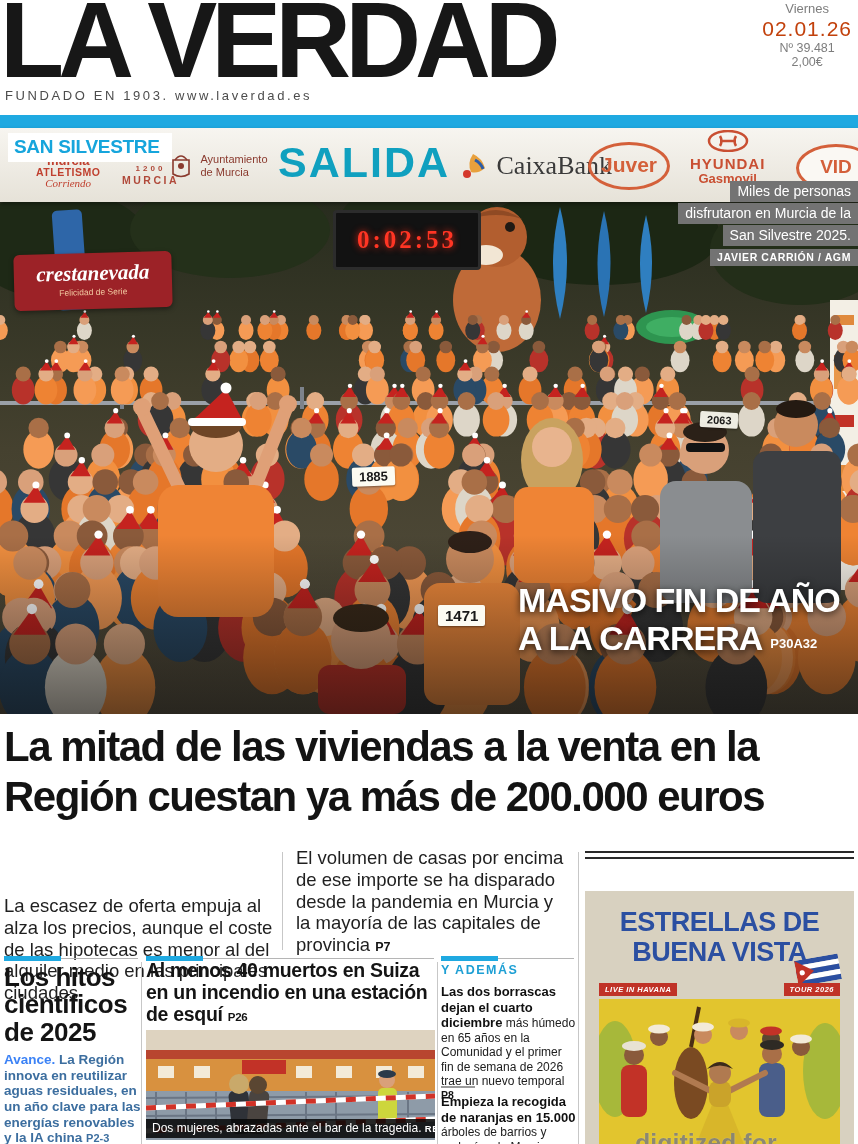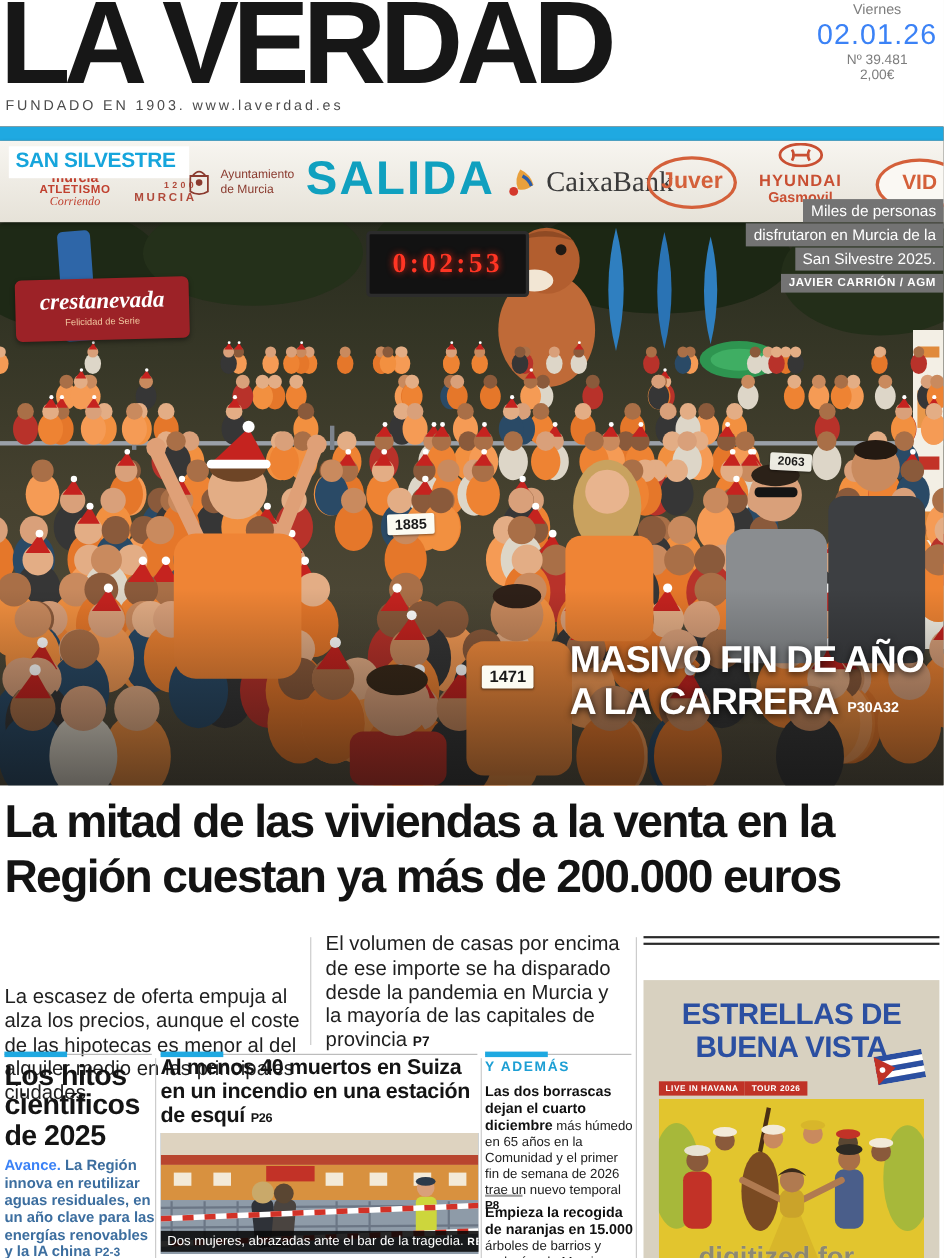--- a/index.html
+++ b/index.html
@@ -4,36 +4,36 @@
 <style>
   html,body{margin:0;padding:0;background:#fff;}
   .page{position:relative;width:858px;height:1144px;background:#fff;overflow:hidden;
         font-family:"Liberation Sans",sans-serif;color:#141414;}
   
   .masthead{position:absolute;left:0px;top:-14px;font-size:105px;font-weight:bold;
             letter-spacing:-6px;line-height:1;color:#171717;transform:scaleY(1.02);transform-origin:top left;white-space:nowrap;}
   .tagline{position:absolute;left:5px;top:88px;font-size:13px;letter-spacing:2.6px;color:#4c4c4c;}
   .hmeta{position:absolute;right:6px;top:2px;text-align:center;color:#7d7d7d;line-height:1.15;}
   .hmeta .wd{font-size:13px;}
-  .hmeta .dt{font-size:26px;letter-spacing:1px;color:#3b82f6;}
+  .hmeta .dt{font-size:21px;letter-spacing:1px;color:#c2410c;}
   .hmeta .iss,.hmeta .pr{font-size:12.5px;}
   
   .hero{position:absolute;left:0;top:115px;width:858px;height:599px;background:#3a3a30;overflow:hidden;}
   .hero svg.scene{position:absolute;left:0;top:0;z-index:0;}
   .hero-topbar{position:absolute;left:0;top:0;width:858px;height:13px;background:#1fa9e1;z-index:2;}
   .hero-banner{position:absolute;left:0;top:13px;width:858px;height:74px;z-index:2;
                background:linear-gradient(#f7f5f0,#e6e2d8);box-shadow:0 2px 4px rgba(0,0,0,.35);}
   .kicker{position:absolute;left:8px;top:18px;z-index:4;background:#fff;color:#16a5dc;
           font-size:19px;font-weight:bold;letter-spacing:-0.3px;padding:3px 12px 4px 6px;}
   .sp{position:absolute;white-space:nowrap;}
   .sp-club{left:36px;top:26px;color:#c0402f;line-height:1;text-align:center;}
   .sp-club .c1{font-size:13px;font-weight:bold;}
   .sp-club .c2{font-size:10.5px;font-weight:bold;letter-spacing:.5px;}
   .sp-club .c3{font-family:"Liberation Serif",serif;font-style:italic;font-size:11px;}
-  .sp-1200{left:122px;top:36px;color:#b0493a;text-align:right;line-height:1.2;}
+  .sp-1200{left:122px;top:36px;color:#b0493a;text-align:center;line-height:1.2;}
   .sp-1200 .n{font-size:8px;letter-spacing:3px;font-weight:bold;}
   .sp-1200 .m{font-size:10.5px;letter-spacing:2.5px;font-weight:bold;}
   .sp-ayto{left:170px;top:24px;color:#8a3a2e;}
   .sp-ayto .txt{display:inline-block;vertical-align:middle;font-size:11px;line-height:1.15;margin-left:4px;}
   .sp-salida{left:278px;top:10px;font-size:43px;font-weight:bold;letter-spacing:2px;color:#10a0bf;}
   .sp-caixa{left:460px;top:22px;color:#3a3a3a;font-family:"Liberation Serif",serif;font-size:26px;}
   .sp-juver{left:588px;top:14px;width:76px;height:42px;border:3px solid #d4603a;border-radius:50%;
             text-align:center;line-height:40px;font-size:21px;font-weight:bold;color:#d4603a;}
   .sp-hyundai{left:690px;top:2px;text-align:center;color:#c94f32;line-height:1.05;}
   .sp-hyundai .t1{font-size:15px;font-weight:bold;letter-spacing:1px;}
@@ -96,21 +96,21 @@
   .adm-div{position:absolute;left:441px;top:1086px;width:34px;border-top:2px solid #9a9a9a;}
   
   .ad{position:absolute;left:585px;top:845px;width:269px;height:299px;}
   .ad-topline{position:absolute;left:0;top:6px;width:269px;height:4px;border-top:2px solid #2a2a2a;border-bottom:2px solid #2a2a2a;}
   .ad-poster{position:absolute;left:0;top:14px;width:269px;height:285px;background:#d8d1c0;overflow:hidden;margin-top:32px;}
   .ad-t{position:absolute;width:100%;text-align:center;font-weight:bold;font-size:27px;
         letter-spacing:-0.5px;color:#2b4fa1;white-space:nowrap;}
   .ad-t1{top:16px;}
   .ad-t2{top:46px;}
   .ad-flag{position:absolute;right:14px;top:66px;transform:rotate(-10deg);}
-  .ad-bands{position:absolute;left:14px;top:92px;width:198px;display:flex;}
+  .ad-bands{position:absolute;left:14px;top:92px;width:241px;display:flex;justify-content:space-between;font-style:italic;}
   .ad-band{background:#c03227;color:#fff;font-size:7.5px;font-weight:bold;letter-spacing:.5px;padding:2px 6px;}
   .ad-stage{position:absolute;left:14px;top:108px;width:241px;height:148px;}
   .ad-date{position:absolute;left:0;top:260px;width:100%;text-align:center;font-size:13px;
            font-weight:bold;letter-spacing:2px;color:#c03227;}
   .ad-venue{position:absolute;left:0;top:275px;width:100%;text-align:center;font-size:17px;
             font-weight:bold;letter-spacing:1px;color:#c03227;}
   .wm{position:absolute;z-index:5;font-weight:bold;color:#7e7e7e;opacity:.85;white-space:nowrap;
       text-shadow:0 0 1px rgba(255,255,255,.5);}
   .wm1{left:50px;top:238px;font-size:25px;}
   .wm2{left:18px;top:262px;font-size:33px;letter-spacing:1px;color:#8a8a8a;}

